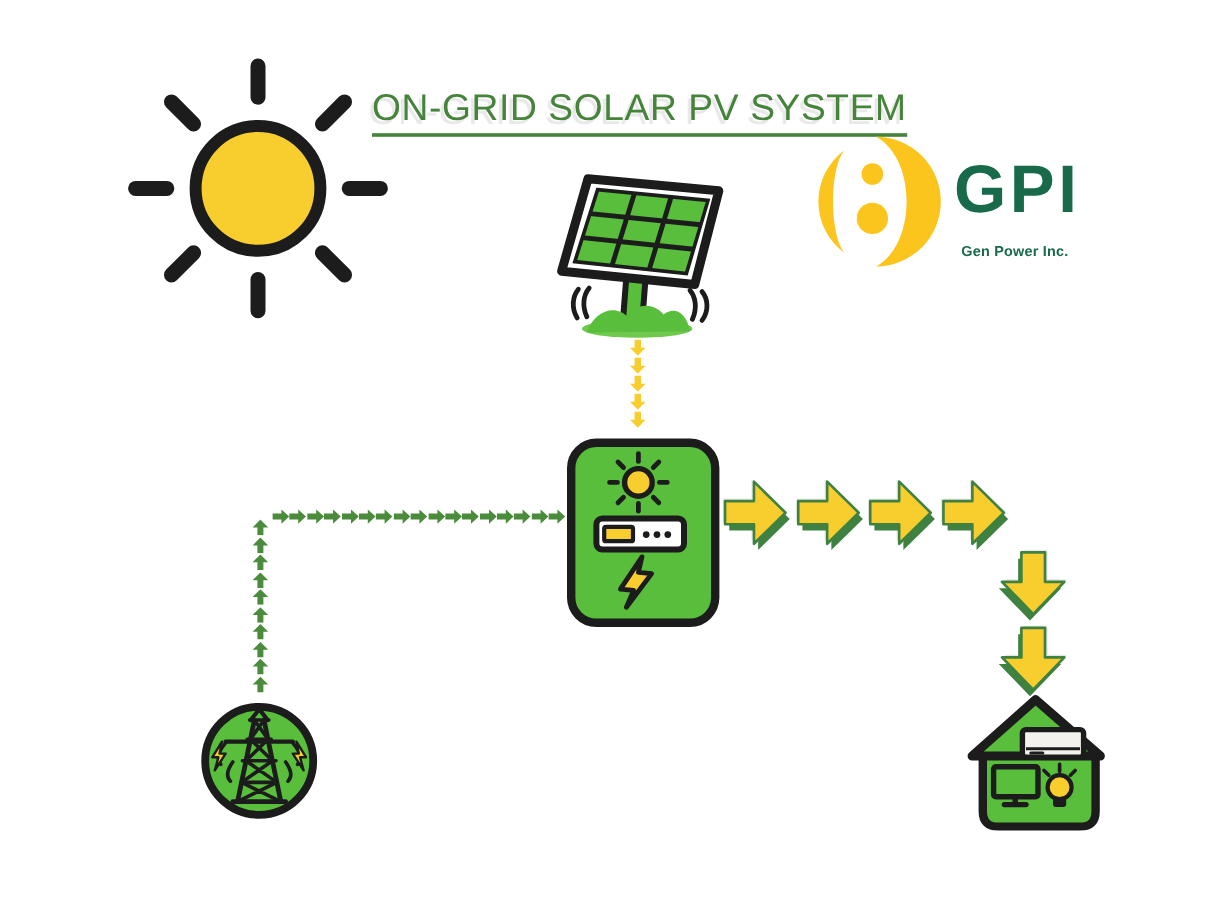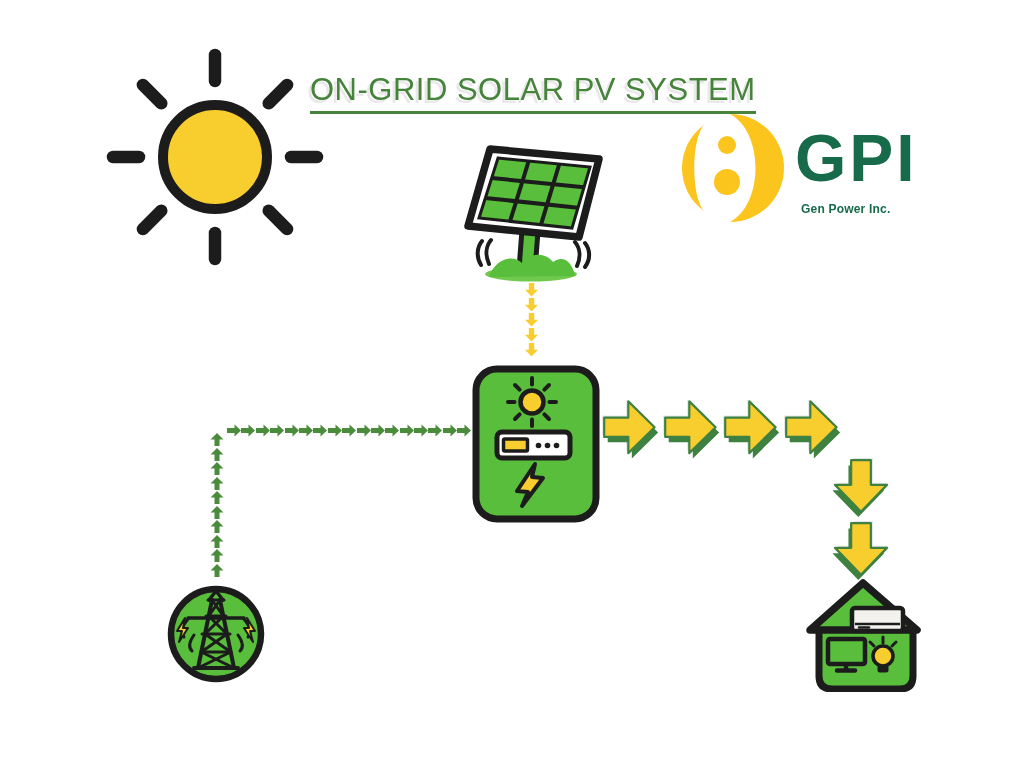--- a/index.html
+++ b/index.html
@@ -19,21 +19,21 @@
     color:var(--title-green,#45843A);
     border-bottom:3.5px solid var(--title-green,#45843A);
     padding-bottom:3px;
     text-shadow:-3px 3px 0 #E9E9E9;
     white-space:nowrap;
     margin-top:20px;
   }
 
   
   .logo-text{left:795px;top:118px;color:var(--logo-green,#186B4A);}
-  .logo-acronym{font-size:66px;line-height:80px;font-weight:800;letter-spacing:3px;}
+  .logo-acronym{font-size:56px;line-height:80px;font-weight:800;letter-spacing:3px;}
   .logo-company{font-size:12px;font-weight:700;margin:4px 0 0 6px;letter-spacing:.2px;white-space:nowrap;}
 
   
   .flow{display:flex;}
   .flow-col{flex-direction:column;}
   .flow-panel{left:525px;top:283px;gap:1.6px;}
   .flow-grid-v{left:210px;top:433px;gap:1.5px;}
   .flow-grid-h{left:227px;top:424px;gap:.4px;}
   .flow-big-right{left:602px;top:399px;gap:3.5px;}
   .flow-big-down{left:832px;top:458px;gap:3px;}

